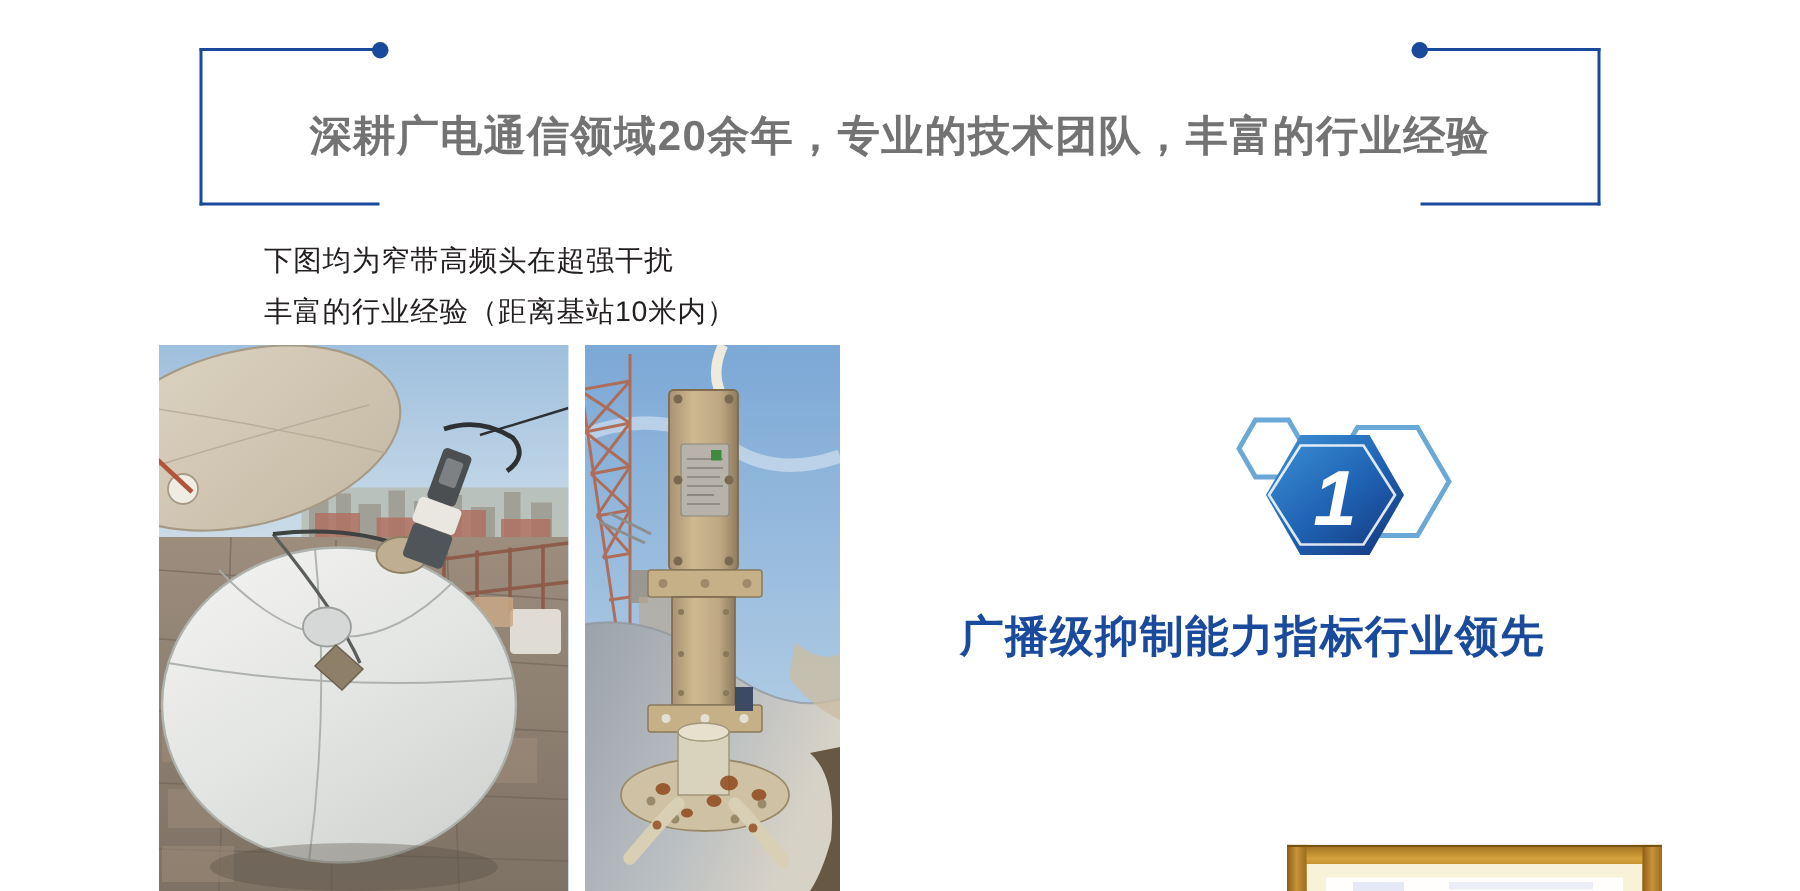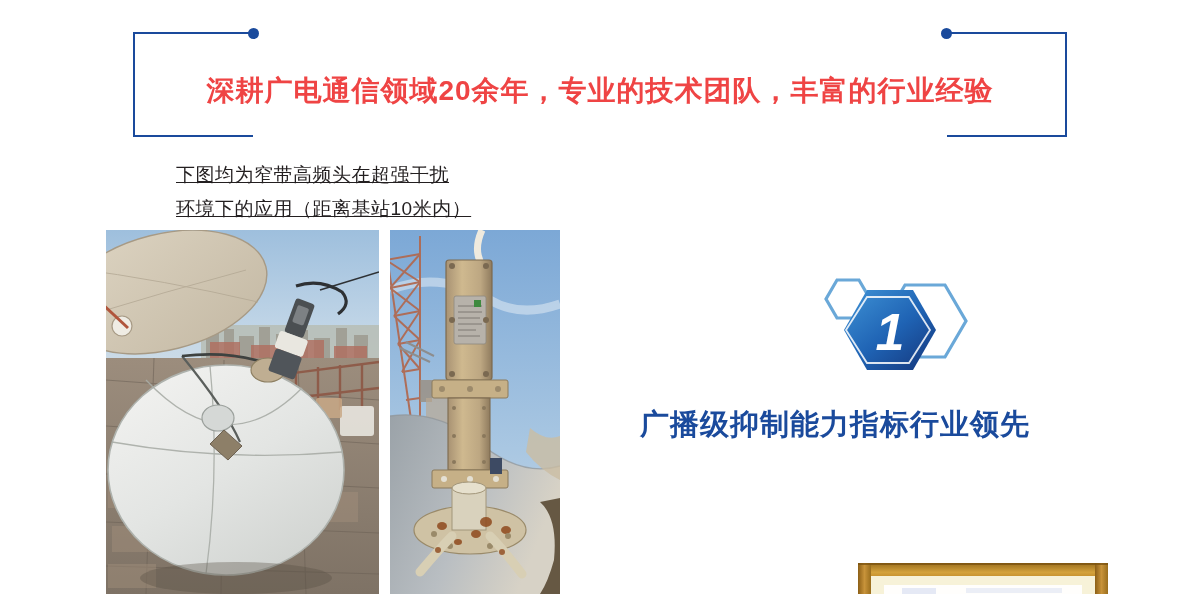--- a/index.html
+++ b/index.html
@@ -71,38 +71,38 @@
     font-weight: bold;
     letter-spacing: 1px;
     white-space: nowrap;
   }
 
   .subtitle {
     position: absolute;
     left: 0; top: 72px;
     width: 1200px;
     text-align: center;
-    color: #ef4444;
+    color: #737373;
     font-size: 28px;
     font-weight: bold;
     letter-spacing: 1px;
     white-space: nowrap;
   }
 
   
   .caption {
     position: absolute;
     left: 176px;
     top: 158px;
     color: #231f20;
     font-size: 19px;
     line-height: 34px;
     letter-spacing: 0.5px;
   }
-  .caption div { white-space: nowrap; text-decoration: underline; }
+  .caption div { white-space: nowrap; }
 
   
   .photo {
     position: absolute;
     overflow: hidden;
     background: #b9cde2;
   }
   .photo-left {
     left: 106px;
     top: 230px;
@@ -169,21 +169,21 @@
   <div class="bracket right">
     <span class="bracket-dot"></span>
   </div>
 
 
   <div class="subtitle">深耕广电通信领域20余年，专业的技术团队，丰富的行业经验</div>
 </div>
 
 <div class="caption">
   <div>下图均为窄带高频头在超强干扰</div>
-  <div>环境下的应用（距离基站10米内）</div>
+  <div>丰富的行业经验（距离基站10米内）</div>
 </div>
 
 <div class="photo photo-left">
   <svg class="ph-svg" viewBox="0 0 273 364" preserveAspectRatio="none">
     <defs>
       <linearGradient id="skyL" x1="0" y1="0" x2="0" y2="1">
         <stop offset="0%" stop-color="#9ebfdd"></stop>
         <stop offset="55%" stop-color="#c5d8e8"></stop>
         <stop offset="100%" stop-color="#e2e4de"></stop>
       </linearGradient>

